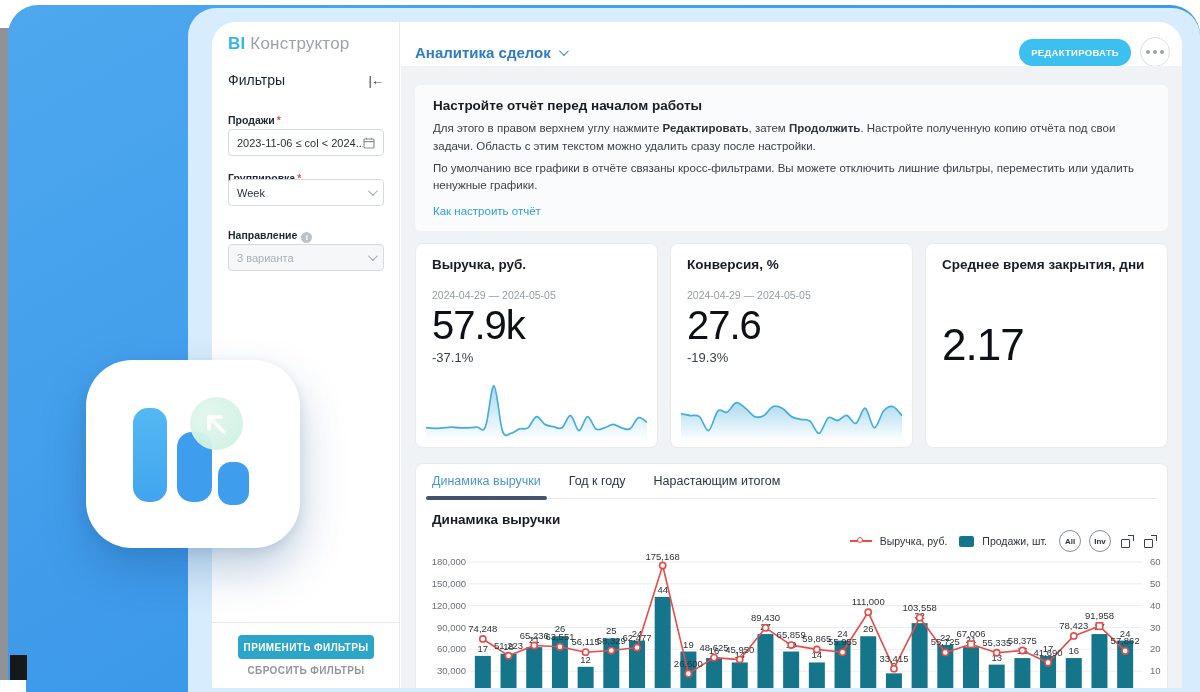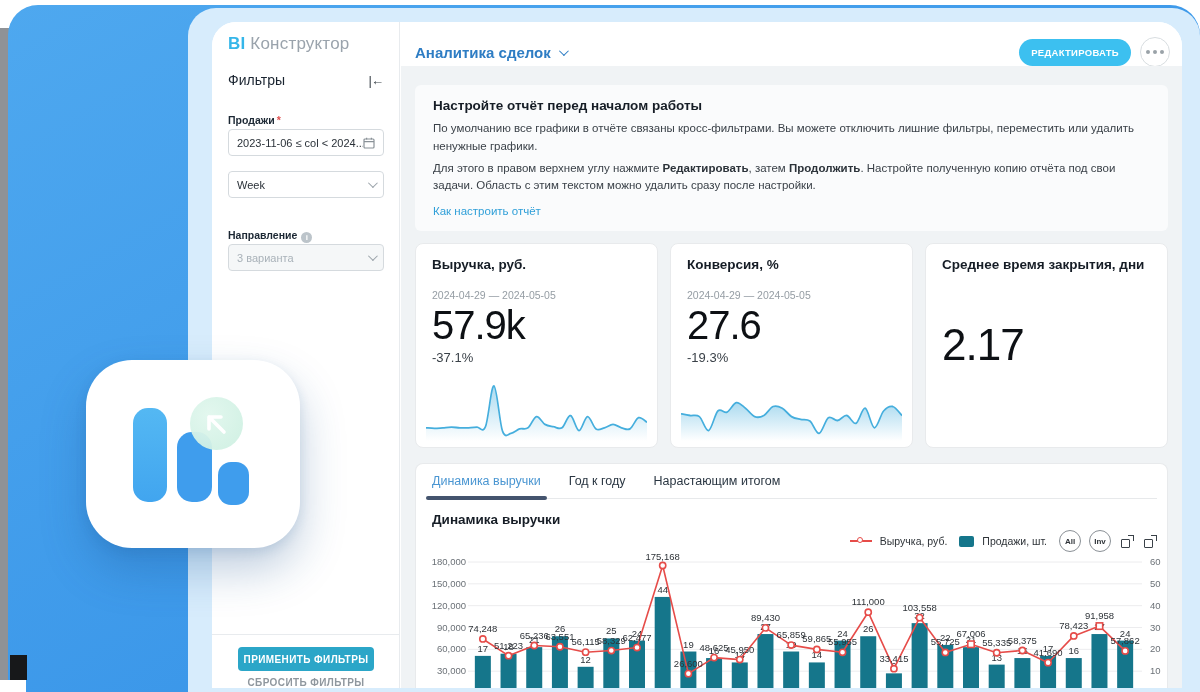--- a/index.html
+++ b/index.html
@@ -23,21 +23,21 @@
   .field-label { position:absolute; left:16px; font-size:10.5px; font-weight:bold; color:#1b2733; }
   .req { color:#e0504f; margin-left:2px; }
   .fbox { position:absolute; left:16px; width:156px; height:27px; border:1px solid #d5dade; border-radius:4px; background:#fff; display:flex; align-items:center; padding:0 8px; font-size:11px; color:#2a3138; }
   .fbox .grow { flex:1; white-space:nowrap; overflow:hidden; }
   .fbox.disabled { background:#f5f7f8; color:#a9b2b9; }
   .chev { width:7px; height:7px; border-right:1.5px solid #9aa2a9; border-bottom:1.5px solid #9aa2a9; transform:rotate(45deg) translateY(-2px); }
   .info-dot { display:inline-block; width:11px; height:11px; border-radius:50%; background:#bcc4ca; color:#fff; font-size:8px; text-align:center; line-height:11px; font-weight:bold; margin-left:4px; vertical-align:-1px;}
   .outer-filters { position:absolute; left:16px; top:270px; right:12px; color:#b8c0c7; font-size:10.5px; line-height:1.5; }
   .outer-filters .oc { display:block; }
   .of-chev { position:absolute; right:2px; top:4px; width:7px; height:7px; border-right:1.5px solid #c3cbd1; border-top:1.5px solid #c3cbd1; transform:rotate(45deg); }
-  .sb-bottom { position:absolute; left:0; bottom:0; width:100%; border-top:1px solid #e8ebee; height:54px; background:#fff; }
+  .sb-bottom { position:absolute; left:0; bottom:0; width:100%; border-top:1px solid #e8ebee; height:66px; background:#fff; }
   .apply-btn { position:absolute; left:26px; top:12px; width:136px; height:24px; background:#2ba6c8; border:none; border-radius:4px; color:#fff; font-size:10px; font-weight:bold; letter-spacing:.4px; font-family:inherit; }
   .reset-btn { position:absolute; left:0; top:42px; width:188px; text-align:center; color:#8f979e; font-size:10px; font-weight:bold; letter-spacing:.4px; }
 
   
   .header { position:absolute; left:189px; top:0; right:0; height:60px; background:#fff; display:flex; align-items:center; padding:0 12px 0 14px; }
   .report-title { color:#2e7dc4; font-size:15px; font-weight:bold; display:flex; align-items:center; gap:8px; }
   .rt-chev { width:7px; height:7px; border-right:1.8px solid #2e7dc4; border-bottom:1.8px solid #2e7dc4; transform:rotate(45deg) translateY(-2px); }
   .hspacer { flex:1; }
   .edit-btn { height:27px; padding:0 12px; background:#3cc0f0; border:none; border-radius:14px; color:#fff; font-size:9.5px; font-weight:bold; letter-spacing:.3px; font-family:inherit; }
   .dots-btn { width:30px; height:30px; border-radius:50%; background:#fff; border:1px solid #d8dde0; margin-left:9px; display:flex; align-items:center; justify-content:center; gap:3px; }
@@ -115,21 +115,21 @@
       <span class="grow">2023-11-06 ≤ col &lt; 2024...</span>
       <svg width="12" height="12" viewBox="0 0 12 12">
           <rect x="1" y="2" width="10" height="9" rx="1" fill="none" stroke="#8a9298" stroke-width="1.2"></rect>
           <line x1="1" y1="4.6" x2="11" y2="4.6" stroke="#8a9298" stroke-width="1.2"></line>
           <line x1="3.6" y1="0.8" x2="3.6" y2="2.6" stroke="#8a9298" stroke-width="1.2"></line>
           <line x1="8.4" y1="0.8" x2="8.4" y2="2.6" stroke="#8a9298" stroke-width="1.2"></line>
         </svg>
     </div>
 
     <div class="field-label" style="top:150px;"><span>Группировка</span><span class="req">*</span></div>
-    <div class="fbox" style="top:149px;">
+    <div class="fbox" style="top:157px;">
       <span class="grow">Week</span>
       <span class="chev"></span>
     </div>
 
     <div class="field-label" style="top:207px;"><span>Направление</span><span class="info-dot">i</span></div>
     <div class="fbox disabled" style="top:222px;">
       <span class="grow">3 варианта</span>
       <span class="chev"></span>
     </div>
 
@@ -150,22 +150,22 @@
     <div class="dots-btn">
         <i></i>
         <i></i>
         <i></i>
       </div>
   </div>
 
   <div class="main">
     <div class="notice">
       <div class="notice-title">Настройте отчёт перед началом работы</div>
+      <p><span>Для этого в правом верхнем углу нажмите </span><b>Редактировать</b><span>, затем </span><b>Продолжить</b><span>. Настройте полученную копию отчёта под свои задачи. Область с этим текстом можно удалить сразу после настройки.</span></p>
       <p>По умолчанию все графики в отчёте связаны кросс-фильтрами. Вы можете отключить лишние фильтры, переместить или удалить ненужные графики.</p>
-      <p><span>Для этого в правом верхнем углу нажмите </span><b>Редактировать</b><span>, затем </span><b>Продолжить</b><span>. Настройте полученную копию отчёта под свои задачи. Область с этим текстом можно удалить сразу после настройки.</span></p>
       <span class="notice-link">Как настроить отчёт</span>
     </div>
 
     <div class="kpi-row">
       <div class="kpi-card">
         <div class="kpi-title">Выручка, руб.</div>
         <div class="kpi-period">2024-04-29 — 2024-05-05</div>
         <div class="kpi-value">57.9k</div>
         <div class="kpi-delta">-37.1%</div>
         <div class="spark" id="spark1"><svg viewBox="0 0 240 62" preserveAspectRatio="none">

